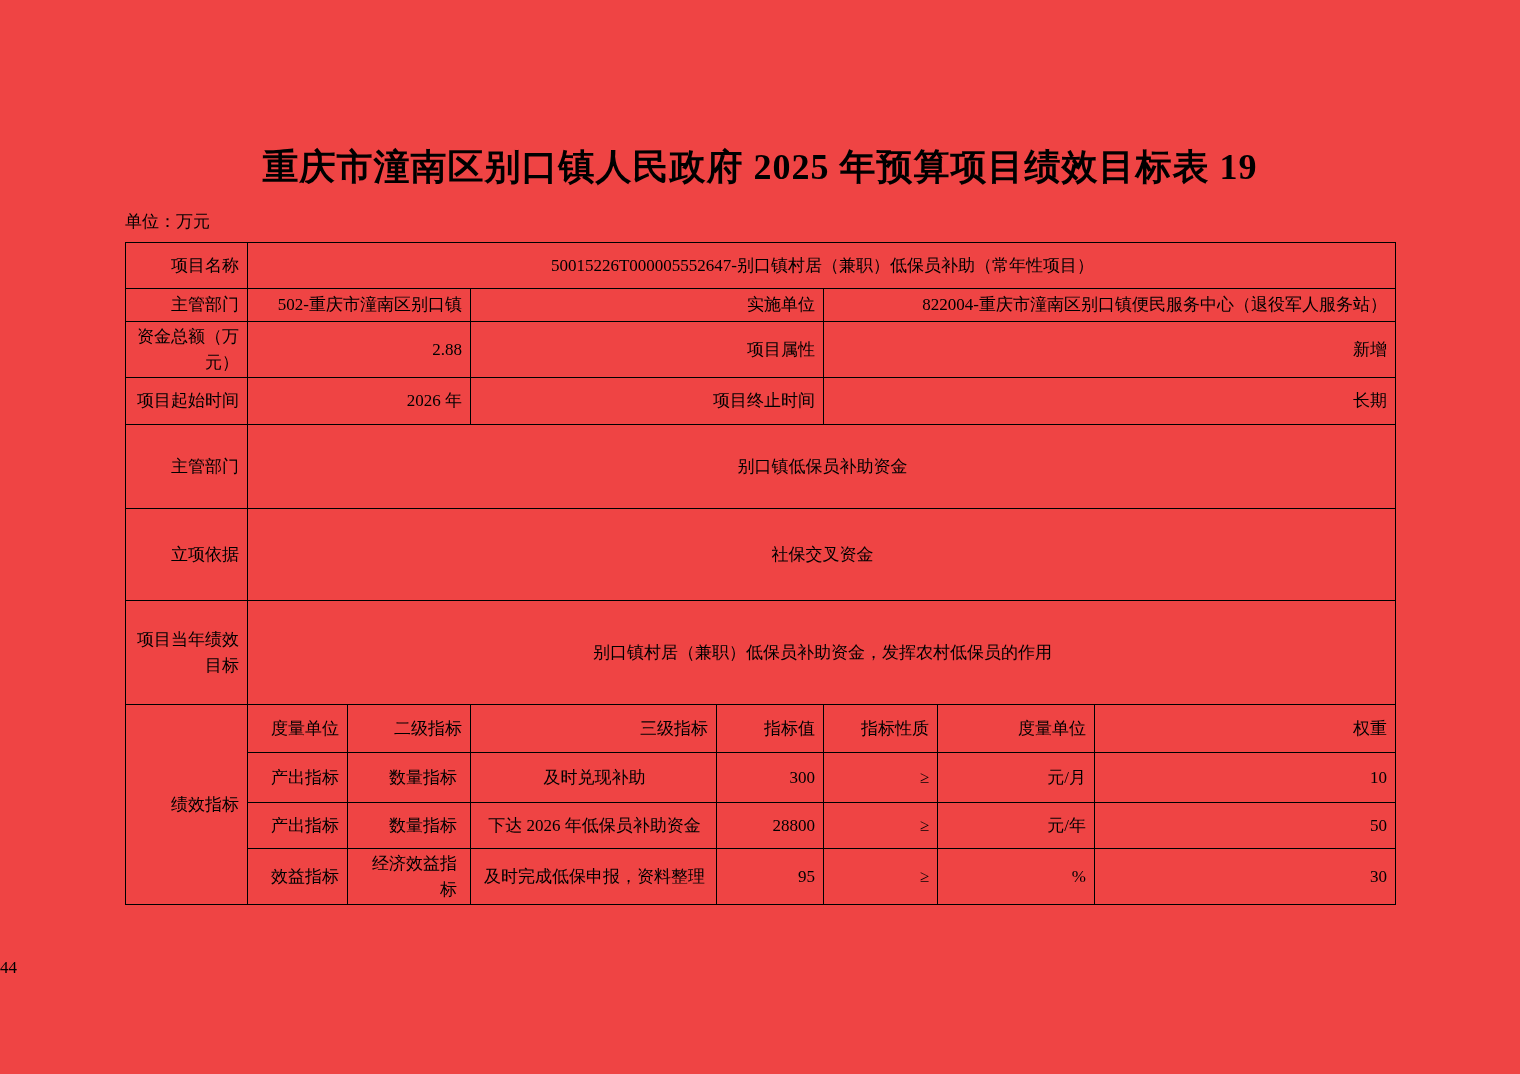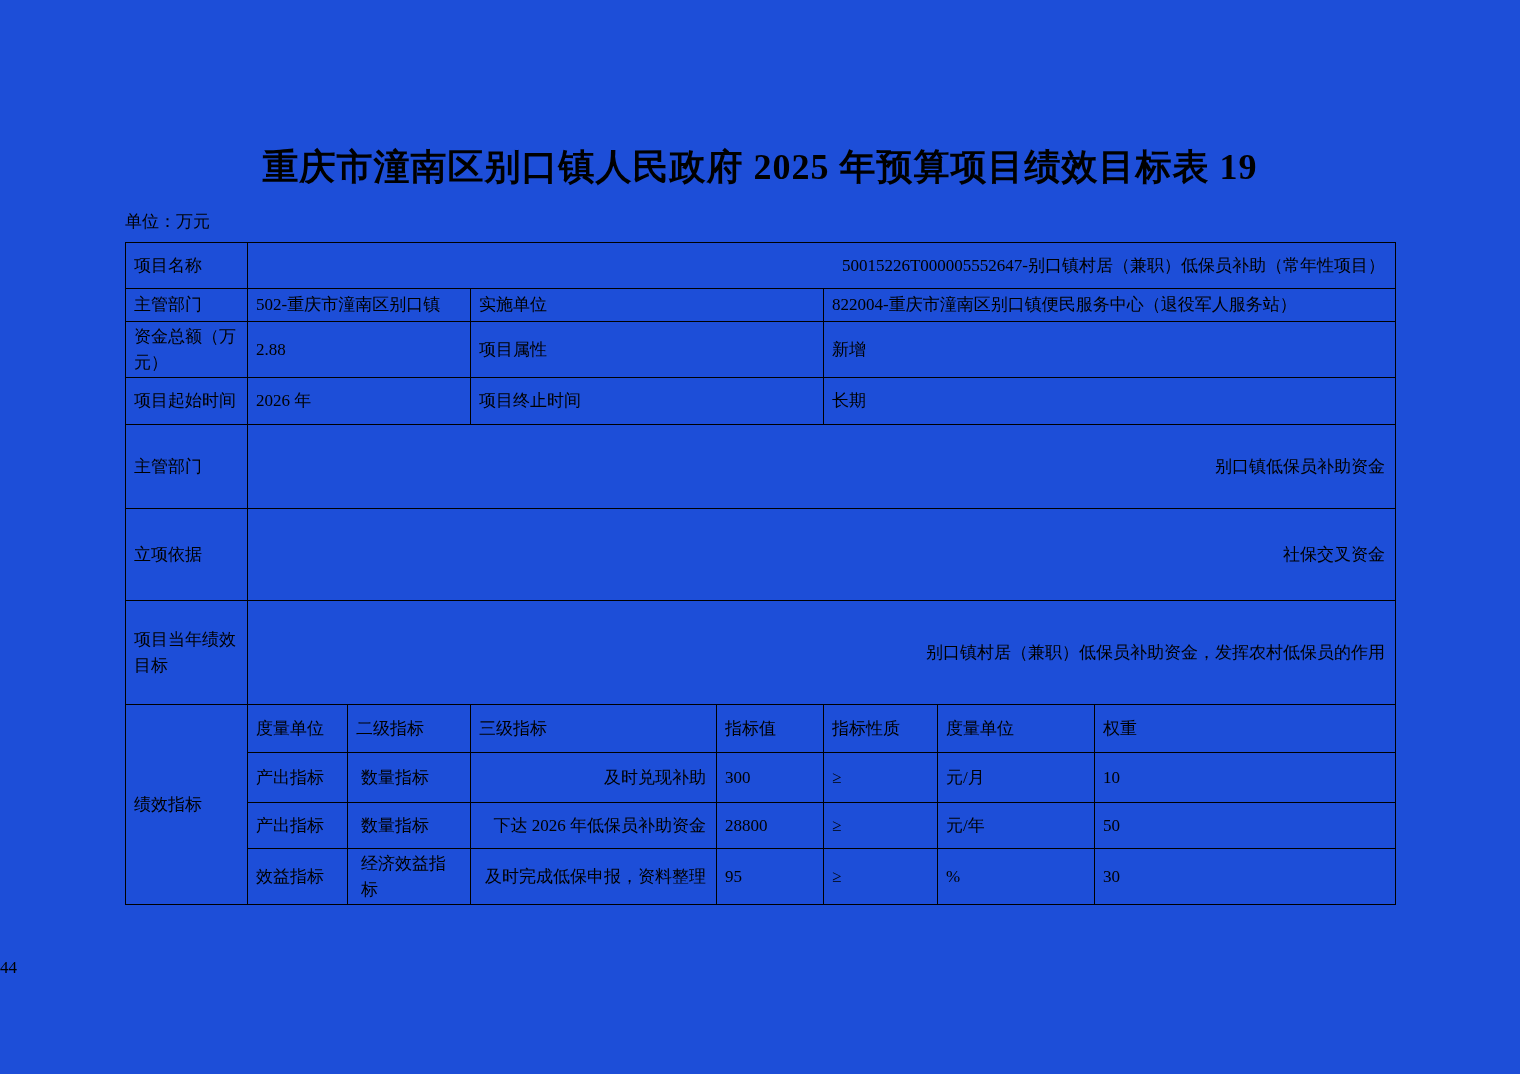--- a/index.html
+++ b/index.html
@@ -1,21 +1,21 @@
 <!DOCTYPE html>
 <html><head>
 <meta charset="utf-8">
 <style>
   * { margin: 0; padding: 0; box-sizing: border-box; }
   html, body { background: #ffffff; }
   .page {
     position: relative;
     width: 1520px;
     height: 1074px;
-    background: #1d4ed8;
+    background: #ef4444;
     font-family: "Liberation Serif", "DejaVu Serif", serif;
     color: #000000;
     overflow: hidden;
   }
   .doc-title {
     position: absolute;
     top: 143px;
     left: 0;
     width: 100%;
     text-align: center;
@@ -36,27 +36,27 @@
     position: absolute;
     top: 242px;
     left: 125px;
     width: 1270px;
     border-collapse: collapse;
     table-layout: fixed;
     font-size: 17px;
   }
   table.main td {
     border: 1px solid #000000;
-    text-align: left;
+    text-align: right;
     vertical-align: middle;
     padding: 2px 8px;
     line-height: 1.5;
     overflow: hidden;
   }
-  table.main td.left { text-align: right; padding-left: 12px; padding-right: 10px; }
+  table.main td.left { text-align: center; padding-left: 12px; padding-right: 10px; }
   table.main td.c3cell { padding-left: 13px; padding-right: 13px; }
   .page-number {
     position: absolute;
     top: 958px;
     left: 0;
     width: 100%;
     font-size: 17px;
   }
 </style>
 </head>

